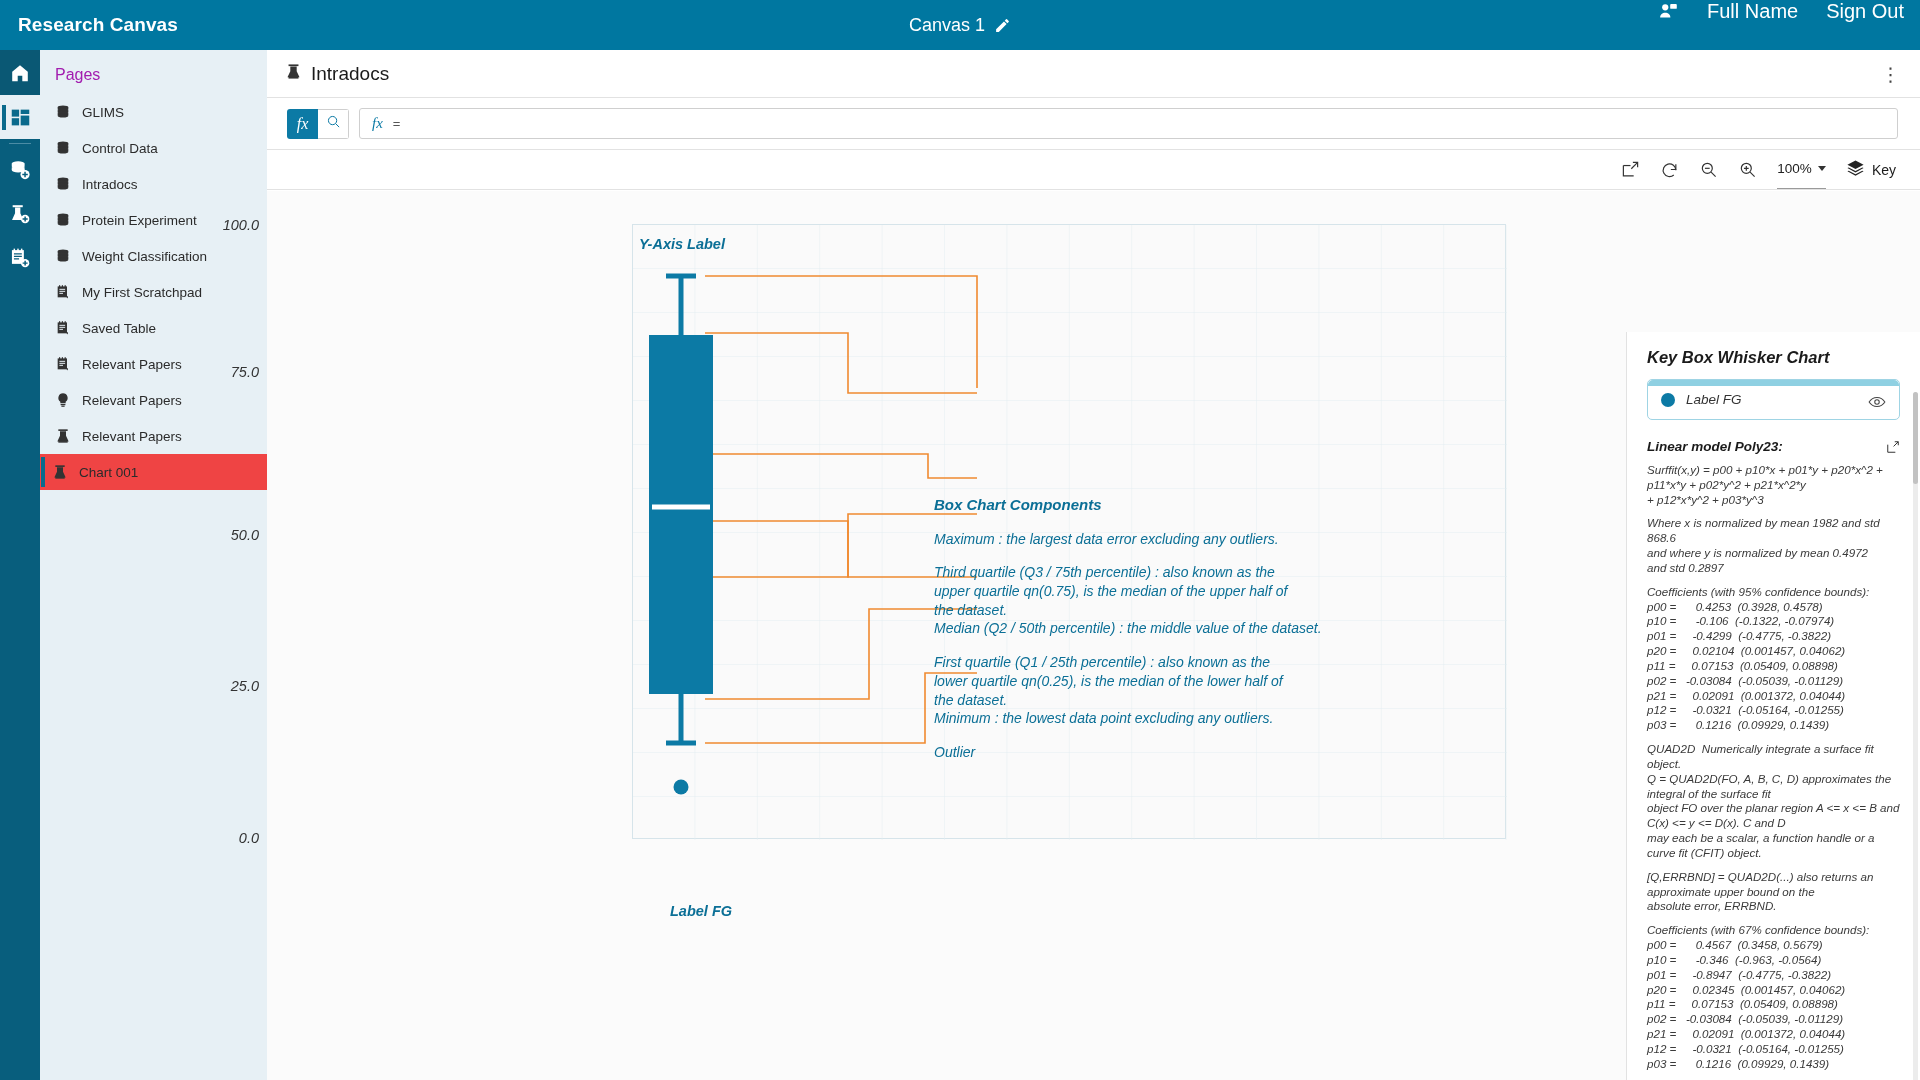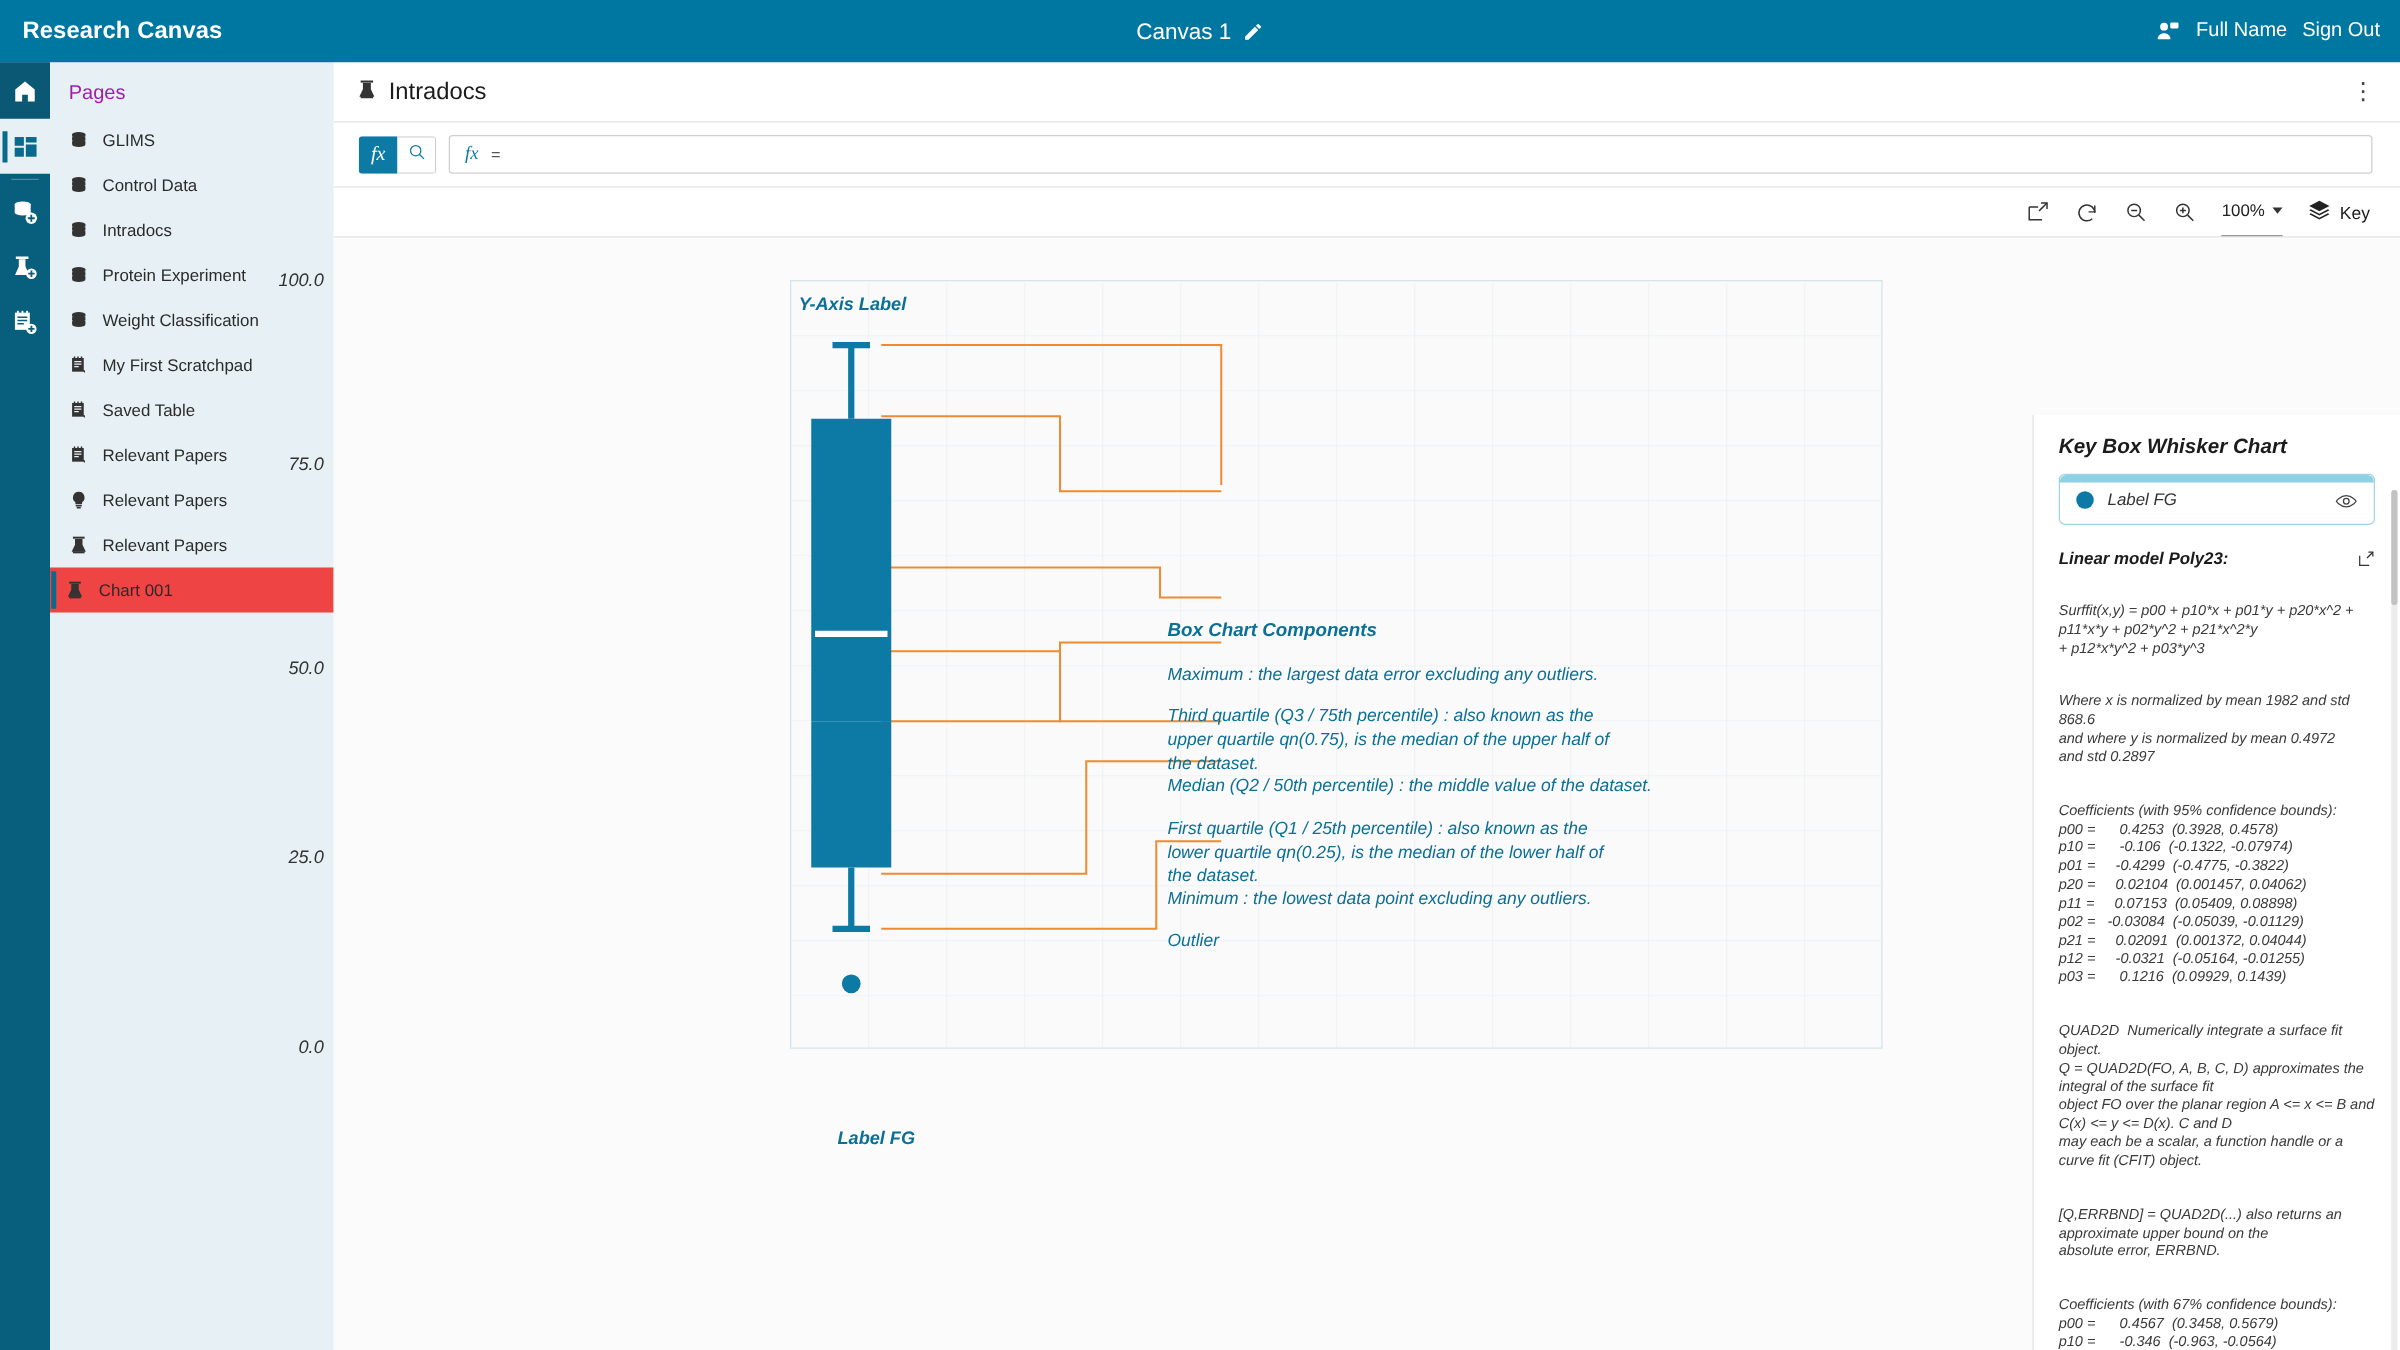--- a/index.html
+++ b/index.html
@@ -21,21 +21,21 @@
   .topbar-center {
     position: absolute; left: 0; right: 0; top: 0; height: 50px;
     display: flex; align-items: center; justify-content: center; gap: 9px;
     pointer-events: none;
   }
   .topbar-center > * { pointer-events: auto; }
   .canvas-title { font-size: 18px; font-weight: 400; }
   .pencil-icon { display: inline-block; width: 17px; height: 17px; }
   .topbar-right {
     position: absolute; right: 16px; top: 0; height: 50px;
-    display: flex; align-items: center; gap: 12px; font-size: 16px;
+    display: flex; align-items: flex-start; gap: 28px; font-size: 20px;
   }
   .person-icon { width: 22px; height: 22px; display: block; }
   
   .rail {
     position: absolute; top: 50px; left: 0; width: 40px; height: 1030px;
     background: #085e7d;
   }
   .rail-btn {
     position: relative; width: 40px; height: 44px;
     display: flex; align-items: center; justify-content: center;
@@ -172,21 +172,21 @@
   .panel-scroll-thumb {
     position: absolute; right: 2px; top: 60px; width: 5px; height: 92px;
     background: #c2c2c2; border-radius: 3px; cursor: pointer;
   }
   .detail-head {
     margin-top: 19px; font-size: 13.5px; font-weight: 600; color: #1b1b1b;
     display: flex; align-items: flex-start; justify-content: space-between;
   }
   .popout-icon { width: 14px; height: 14px; margin-top: 1px; cursor: pointer; }
   .detail-block {
-    font-size: 11.6px; color: #3a3a3a; line-height: 1.28; margin-top: 28px;
+    font-size: 11.6px; color: #3a3a3a; line-height: 1.28; margin-top: 9px;
     white-space: pre-wrap;
   }
   .detail-block.mono { font-family: "Liberation Sans", sans-serif; }
 </style>
 </head>
 <body>
 
 <div class="topbar">
   <div class="topbar-brand">Research Canvas</div>
   <div class="topbar-center">

